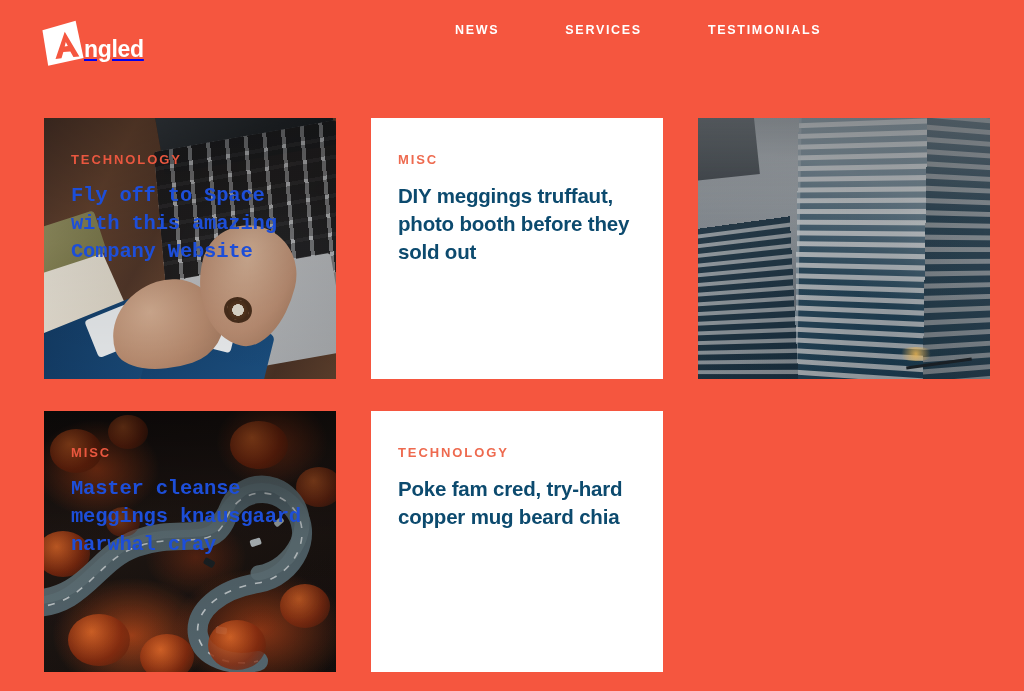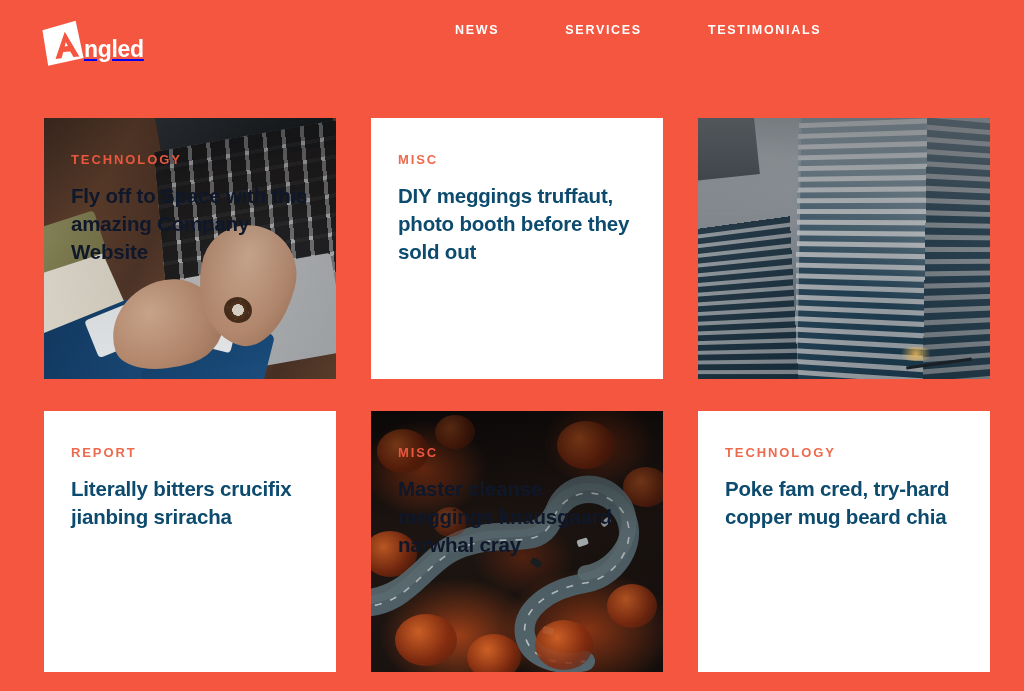--- a/index.html
+++ b/index.html
@@ -76,21 +76,21 @@
     font-size:13px; font-weight:bold; letter-spacing:1.9px;
     text-transform:uppercase; margin-bottom:15px;
   }
   .cat.light{ color:#EE6A4F; }
   .cat.dark{ color:#E9573F; }
   .title{
     font-size:20.5px; font-weight:bold; line-height:1.37;
     letter-spacing:-0.2px;
   }
   .title.light{ color:#0c4a6e; }
-  .title.dark{ color:#0f172a; }
+  .title.dark{ color:#1d4ed8;font-family:Liberation Mono, monospace; }
 
   
   
   .ph-desk{
     background:
       radial-gradient(ellipse 140px 120px at 78% 58%, rgba(196,198,200,.95) 0%, rgba(168,170,173,.75) 42%, rgba(90,72,58,0) 72%),
       linear-gradient(118deg, #4e352a 0%, #6a4631 22%, #53382a 40%, #7a5238 62%, #4a3225 85%, #5d3f2c 100%),
       #5a3d2b;
   }
   .ph-desk .kb{
@@ -313,26 +313,20 @@
         <div class="tower-r"></div>
       <div class="tower-main"></div>
         <div class="tower-l"></div>
       <div class="mist"></div>
         <div class="lamp"></div>
         <div class="glow"></div>
     </div>
     <div class="card-shade"></div>
   </article>
 
-  <article class="card">
-    <div class="card-body">
-      <div class="cat light">Report</div>
-      <h2 class="title light">Literally bitters crucifix jianbing sriracha</h2>
-    </div>
-  </article>
 
   <article class="card">
     <div class="card-bg ph-road">
       <span class="tree" style="left:6px;  top:18px;  width:52px; height:44px;"></span>
       <span class="tree" style="left:64px; top:4px;   width:40px; height:34px; opacity:.8;"></span>
       <span class="tree" style="right:48px;top:10px;  width:58px; height:48px;"></span>
       <span class="tree" style="right:-6px;top:56px;  width:46px; height:40px; opacity:.75;"></span>
       <span class="tree" style="left:-8px; top:120px; width:54px; height:46px;"></span>
       <div class="road">
         <svg width="292" height="261" viewBox="0 0 292 261" preserveAspectRatio="none" aria-hidden="true">

